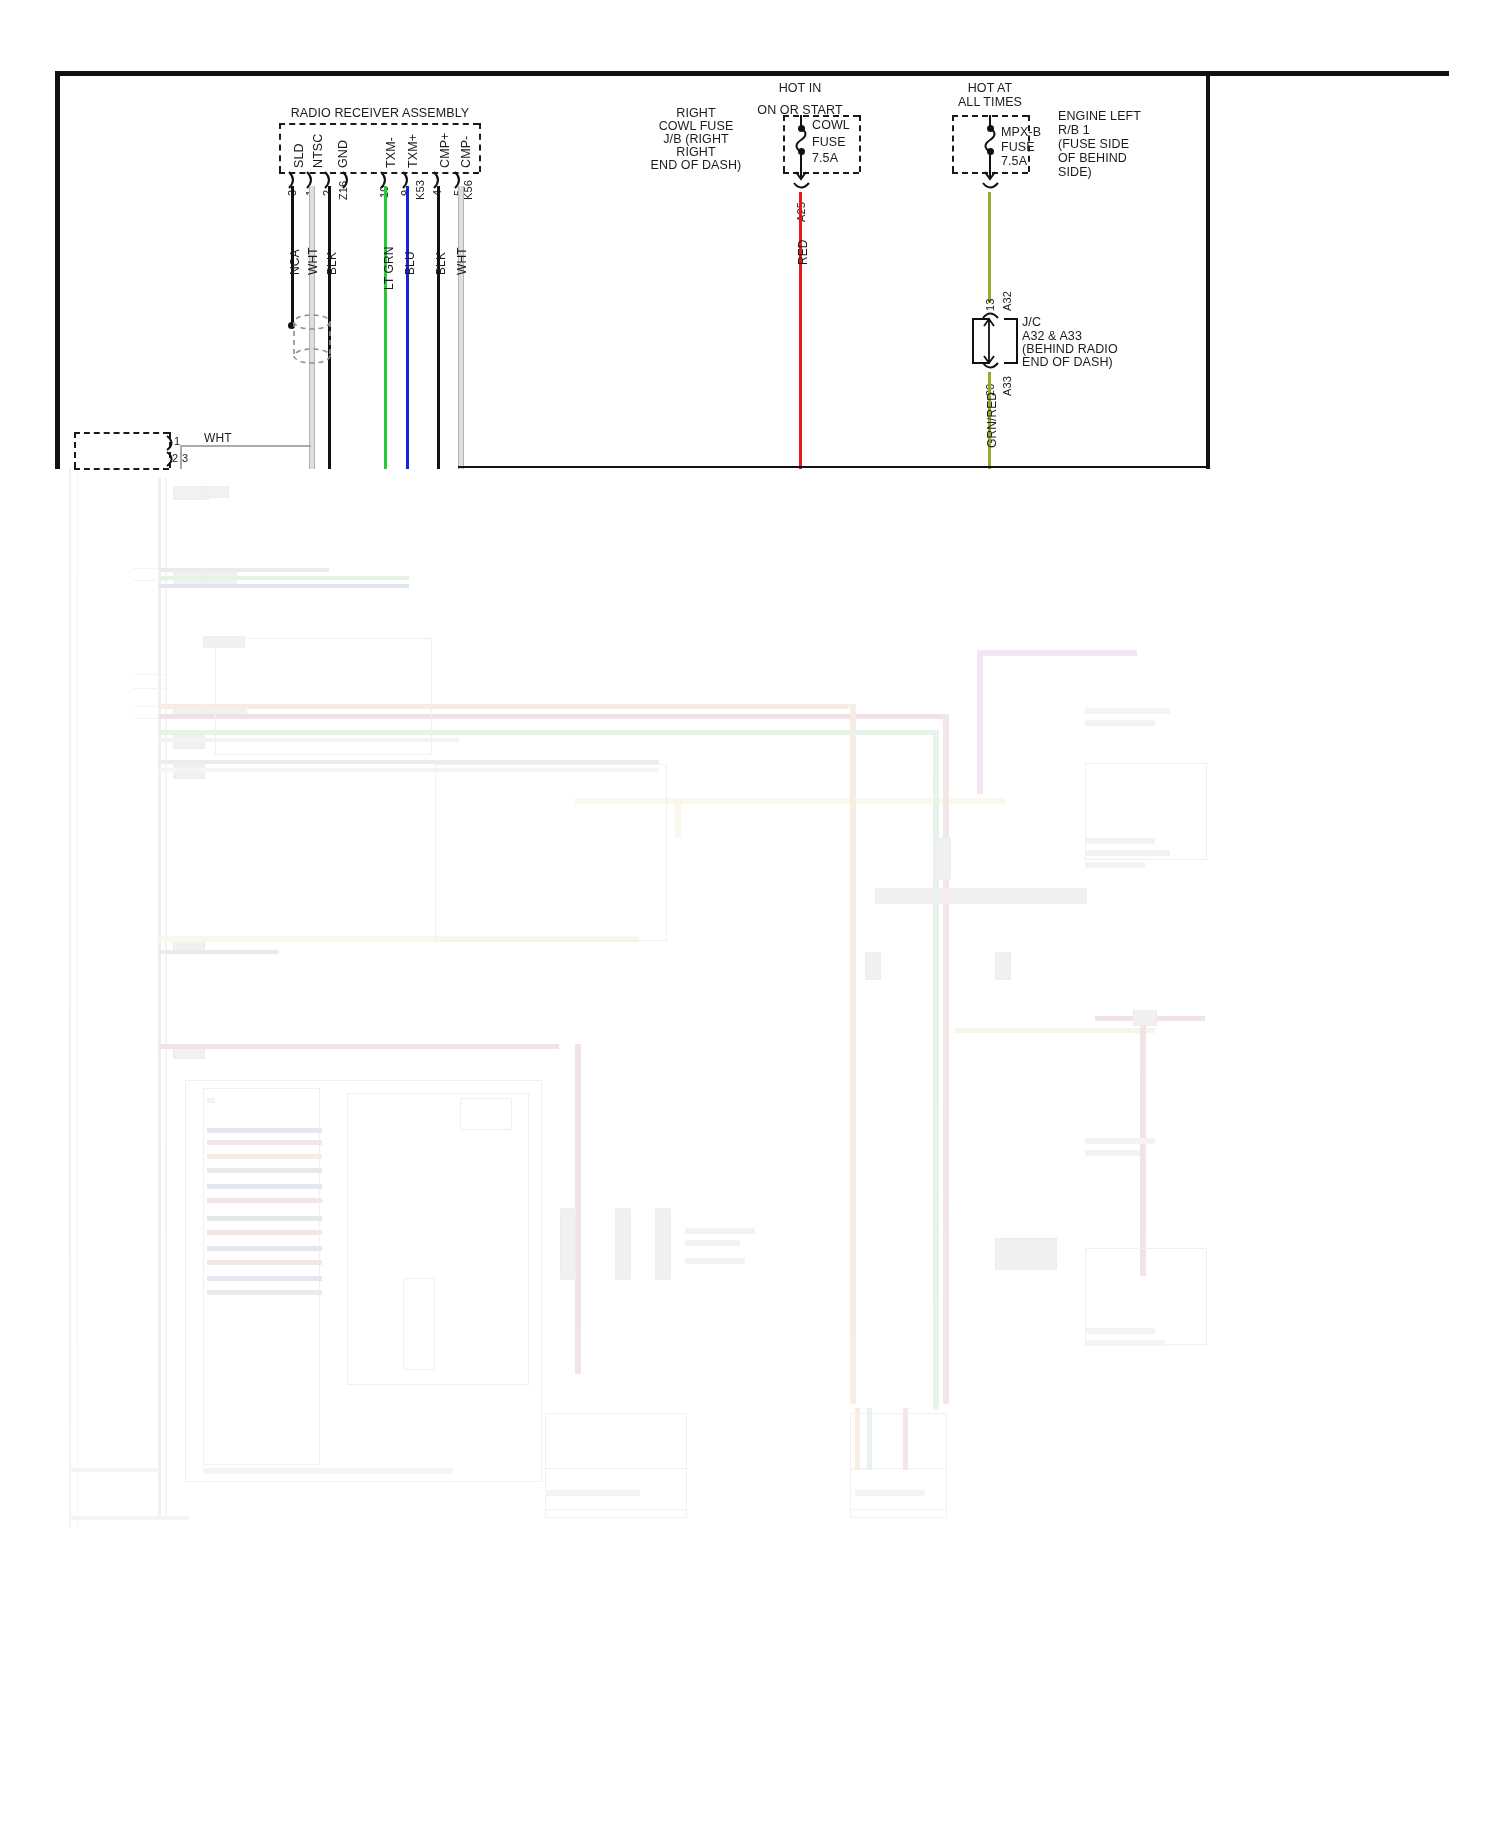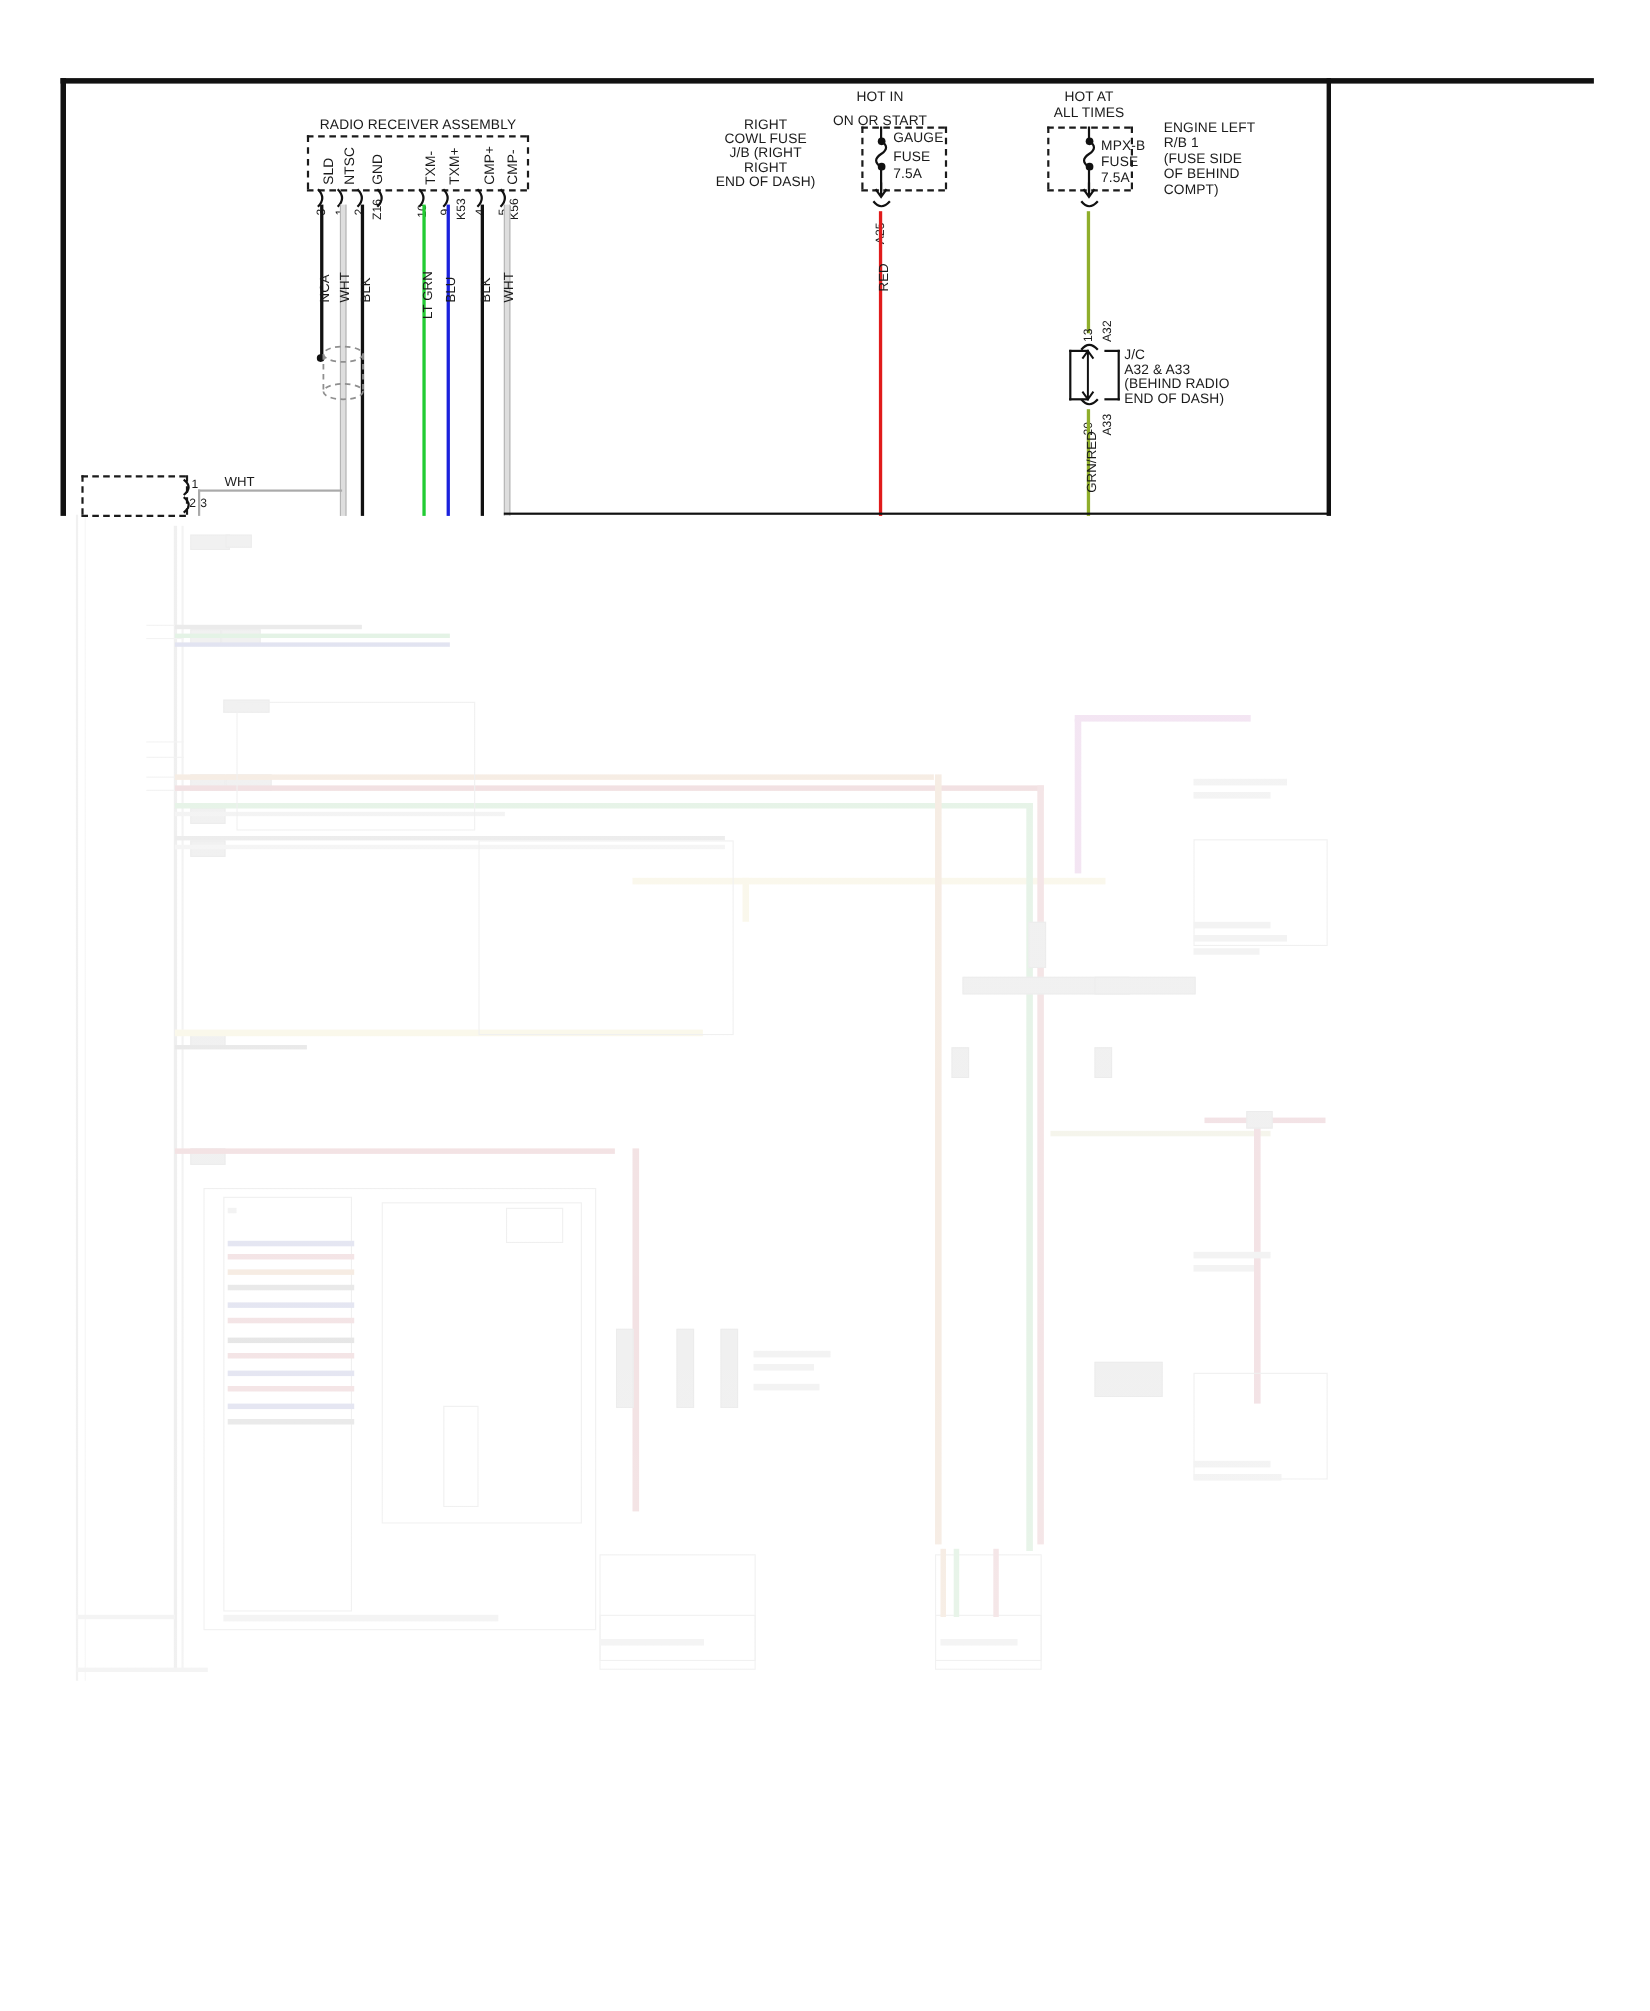--- a/index.html
+++ b/index.html
@@ -266,21 +266,21 @@
     <div class="dot" style="left:798px;top:125px;"></div>
     <svg class="abs" style="left:793px;top:128px;width:18px;height:24px;overflow:visible">
       <path d="M8,0 q9,6 0,12 q-9,6 0,12" stroke="#111" stroke-width="2" fill="none"></path>
     </svg>
     <div class="dot" style="left:798px;top:148px;"></div>
     <div class="thin" style="left:800px;top:152px;width:2px;height:22px;"></div>
     <svg class="abs" style="left:793px;top:166px;width:16px;height:14px;overflow:visible">
       <path d="M8,0 L8,12 M3,6 L8,13 L13,6" stroke="#111" stroke-width="2" fill="none"></path>
     </svg>
 
-    <div class="txt" style="left:812px;top:119px;">GAUGE</div>
+    <div class="txt" style="left:812px;top:119px;">COWL</div>
     <div class="txt" style="left:812px;top:136px;">FUSE</div>
     <div class="txt" style="left:812px;top:152px;">7.5A</div>
 
     <div class="txt r" style="left:620px;top:107px;width:152px;">RIGHT</div>
     <div class="txt r" style="left:620px;top:120px;width:152px;">COWL FUSE</div>
     <div class="txt r" style="left:620px;top:133px;width:152px;">J/B (RIGHT</div>
     <div class="txt r" style="left:620px;top:146px;width:152px;">RIGHT</div>
     <div class="txt r" style="left:620px;top:159px;width:152px;">END OF DASH)</div>
 
     <svg class="abs" style="left:793px;top:182px;width:18px;height:12px;overflow:visible">
@@ -312,21 +312,21 @@
     </svg>
 
     <div class="txt" style="left:1001px;top:126px;">MPX-B</div>
     <div class="txt" style="left:1001px;top:141px;">FUSE</div>
     <div class="txt" style="left:1001px;top:155px;">7.5A</div>
 
     <div class="txt" style="left:1058px;top:110px;">ENGINE LEFT</div>
     <div class="txt" style="left:1058px;top:124px;">R/B 1</div>
     <div class="txt" style="left:1058px;top:138px;">(FUSE SIDE</div>
     <div class="txt" style="left:1058px;top:152px;">OF BEHIND</div>
-    <div class="txt" style="left:1058px;top:166px;">COMPT)</div>
+    <div class="txt" style="left:1058px;top:166px;">SIDE)</div>
 
     <svg class="abs" style="left:982px;top:182px;width:18px;height:12px;overflow:visible">
       <path d="M1,1 q7,9 15,0" stroke="#111" stroke-width="2" fill="none"></path>
     </svg>
 
     <div class="wire" style="left:988px;top:192px;height:111px;background:#8fae2b;"></div>
     <div class="vtxt" style="left:985px;top:272px;font-size:12px;"></div>
   </div>
 
   <div>

